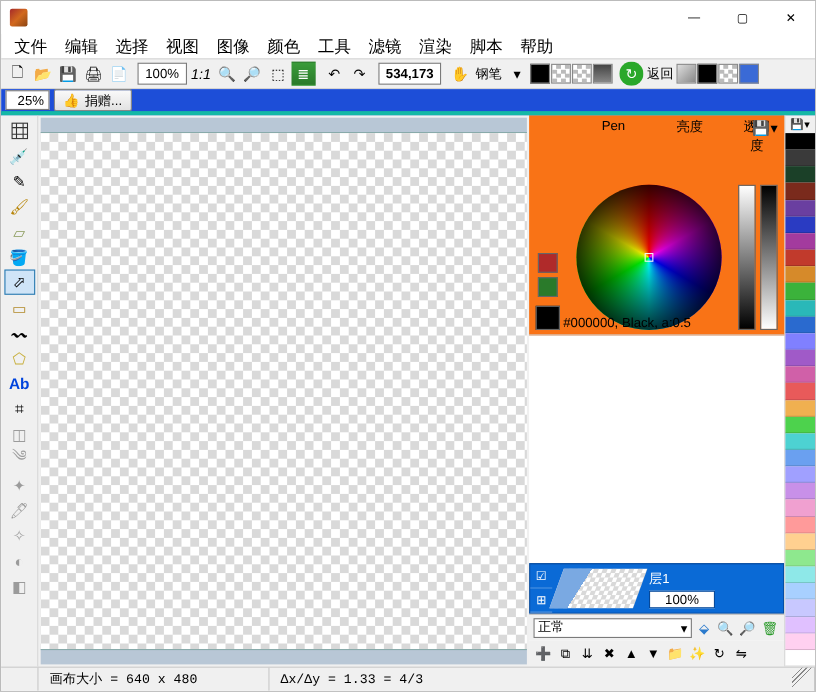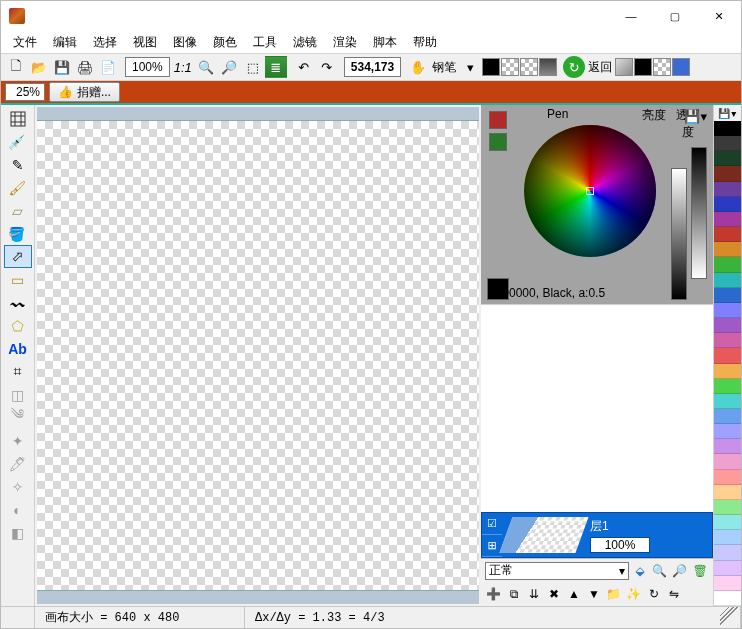--- a/index.html
+++ b/index.html
@@ -28,21 +28,21 @@
     width: 16px; height: 16px; margin-right: 6px;
     background: linear-gradient(135deg,#a52a2a 0,#d2691e 50%,#8b4513 100%);
     border-radius: 2px;
   }
   .titlebar .wins { margin-left:auto; display:flex; }
   .titlebar .wins div {
     width: 44px; height: 22px; display:flex; align-items:center; justify-content:center;
     font-family: "Segoe UI Symbol", sans-serif; font-size: 11px;
   }
   
-  .menubar { height: 22px; display:flex; align-items:center; padding:0 4px; font-size:12px;font-family:Liberation Serif, serif; }
+  .menubar { height: 22px; display:flex; align-items:center; padding:0 4px; font-size:15px;font-family:Liberation Serif, serif; }
   .menubar span { padding: 2px 8px; }
   
   .toolbar {
     height: 28px; display:flex; align-items:center; padding:1px 4px;
     background:#f0f0f0; border-top:1px solid #d4d4d4; border-bottom:1px solid #d4d4d4;
     gap:1px;
   }
   .tbtn {
     width:22px; height:22px; display:flex; align-items:center; justify-content:center;
     background:#f0f0f0; border:1px solid transparent; font-size:13px;
@@ -54,21 +54,21 @@
   }
   .coords { min-width:54px;font-weight:bold; }
   .tlabel { padding:0 2px 0 2px; font-size:12px;}
   .swatchrow { display:flex; gap:1px;}
   .sw { width:18px; height:18px; border:1px solid #888;}
   .checker { background:
     repeating-conic-gradient(#bbb 0 25%, #fff 0 50%) 0 0/8px 8px;}
   
   .toolbar2 {
     height:24px; display:flex; align-items:center; padding:1px 4px; gap:4px;
-    background:#c2410c; border-bottom:2px solid #14b8a6;
+    background:#1d4ed8; border-bottom:4px solid #14b8a6;
   }
   .pctbox { width:40px; height:18px; border:1px solid #7a7a7a; background:#fff;
     display:flex; align-items:center; justify-content:flex-end; padding:0 4px;}
   .donate {
     height:20px; padding: 0 8px; display:flex; align-items:center; gap:4px;
     background:linear-gradient(#fafafa,#e2e2e2); border:1px solid #888; border-radius:2px;
   }
   
   .workarea {
     position:absolute; top:104px; bottom:22px; left:0; right:0;
@@ -85,44 +85,44 @@
   .canvas-col { flex:1; display:flex; flex-direction:column; background:#f0f0f0; position:relative;}
   .rulerbar { height:14px; background:#b8c7d6; border-bottom:1px solid #8aa; margin:2px 2px 0 2px;}
   .canvas {
     flex:1; margin:0 2px; position:relative;
     background: repeating-conic-gradient(#d9d9d9 0 25%, #ffffff 0 50%) 0 0/16px 16px;
   }
   .rulerbot { height:14px; background:#b8c7d6; border-top:1px solid #8aa; margin:0 2px 2px 2px;}
   
   .right-col { width:232px; display:flex; flex-direction:column;}
   .colorpanel {
-    background:#a3a3a3; padding:6px 6px 4px 6px; height:200px; position:relative;
-    display:flex; gap:6px; border-bottom:1px solid #d0d0d0;
+    background:#f97316; padding:6px 6px 4px 6px; height:200px; position:relative;
+    display:flex; gap:6px; border-bottom:1px solid #d0d0d0;align-items:flex-end;
   }
   .fbswatches { width:22px; display:flex; flex-direction:column; gap:4px; align-items:center;}
   .miniswatch { width:18px; height:18px; border:1px solid #666;}
   .wheelwrap { flex:1; display:flex; flex-direction:column; align-items:center;}
   .wheel {
     width:132px; height:132px; border-radius:50%;
     background: conic-gradient(red,magenta,blue,cyan,lime,yellow,red);
     position:relative;
   }
   .wheel::after{
     content:""; position:absolute; inset:0; border-radius:50%;
     background: radial-gradient(circle, rgba(0,0,0,0) 0%, rgba(0,0,0,0.9) 80%, rgba(0,0,0,1) 100%);
   }
   .wheel .mark { position:absolute; left:62px; top:62px; width:8px;height:8px;border:1px solid #fff;}
   .sliders { display:flex; gap:4px;}
   .vslider { width:16px; height:132px; border:1px solid #666;
     background:linear-gradient(#fff,#000);}
   .vslider.alpha { background:linear-gradient(#000,#fff);}
-  .colortxt { position:absolute; bottom:4px; left:8px; font-size:12px;}
+  .colortxt { position:absolute; bottom:4px; left:8px; font-size:12px;padding-left:23px;}
   .coltitles { position:absolute; top:2px; left:66px; right:8px; display:flex; font-size:12px;}
   .coltitles .c1{flex:1;}
-  .coltitles .c2,.coltitles .c3{width:34px; text-align:center;}
+  .coltitles .c2,.coltitles .c3{width:34px; text-align:center;margin-left:27px;}
   .pickicon{ position:absolute; top:4px; right:6px; font-size:13px;}
   .midspace { flex:1; background:#fff;}
   .layerpanel { height:46px; background:#0a6ad6; color:#fff; display:flex; align-items:stretch;
      border:1px solid #06499a; margin:0 0 0 0;}
   .layerpanel .icos { width:20px; display:flex; flex-direction:column;}
   .layerpanel .icos div{ flex:1; display:flex; align-items:center; justify-content:center; font-size:11px;
      border-bottom:1px solid rgba(255,255,255,0.3);}
   .layerpanel .thumb { width:76px; margin:4px;
      background: linear-gradient(105deg, #7aa9e2 0 30%, transparent 30%),
                  repeating-conic-gradient(#d9d9d9 0 25%,#fff 0 50%) 0 0/8px 8px;

